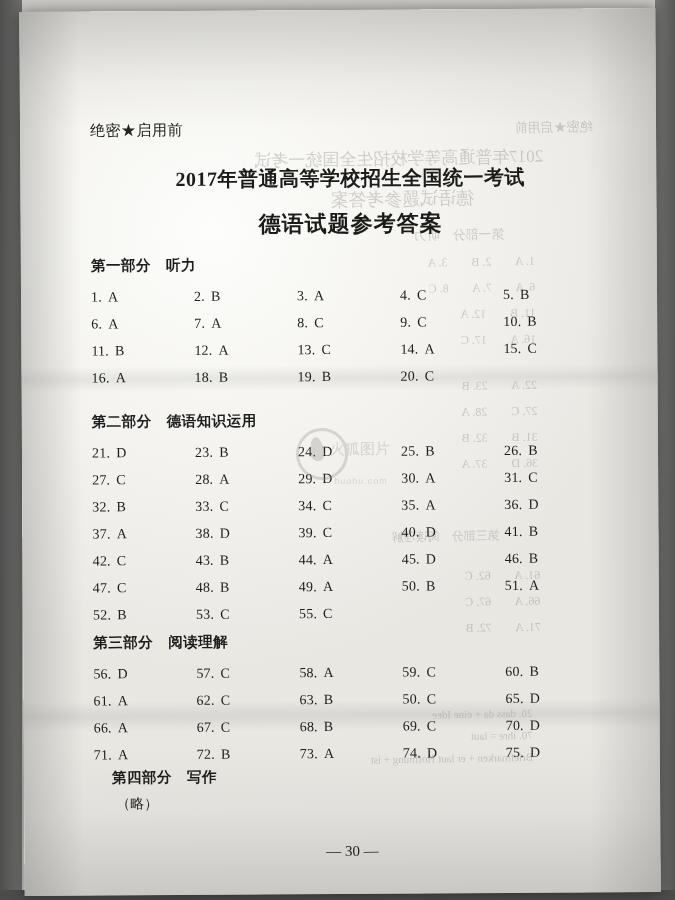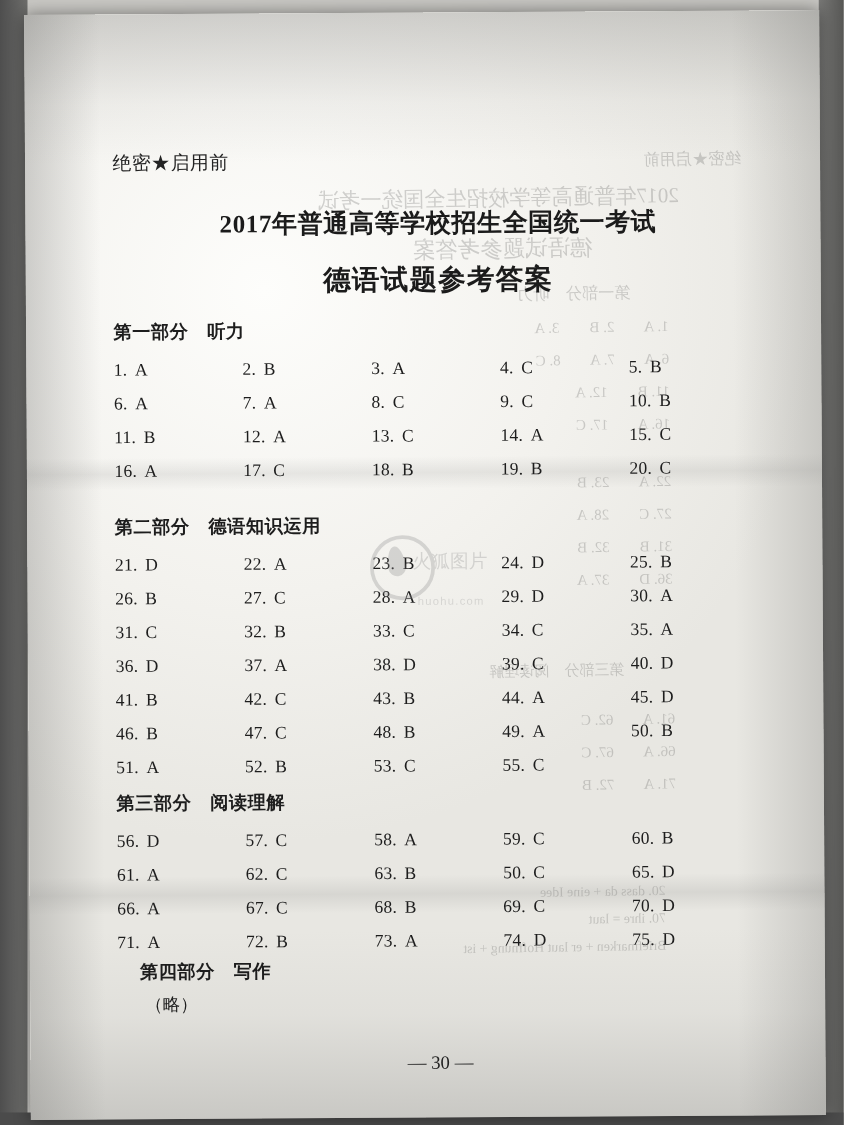--- a/index.html
+++ b/index.html
@@ -267,30 +267,28 @@
           <div class="cell"><span class="num">7.</span><span class="ans">A</span></div>
           <div class="cell"><span class="num">8.</span><span class="ans">C</span></div>
           <div class="cell"><span class="num">9.</span><span class="ans">C</span></div>
           <div class="cell"><span class="num">10.</span><span class="ans">B</span></div>
           <div class="cell"><span class="num">11.</span><span class="ans">B</span></div>
           <div class="cell"><span class="num">12.</span><span class="ans">A</span></div>
           <div class="cell"><span class="num">13.</span><span class="ans">C</span></div>
           <div class="cell"><span class="num">14.</span><span class="ans">A</span></div>
           <div class="cell"><span class="num">15.</span><span class="ans">C</span></div>
           <div class="cell"><span class="num">16.</span><span class="ans">A</span></div>
-          <div class="cell"><span class="num">17.</span><span class="ans">C</span></div>
           <div class="cell"><span class="num">18.</span><span class="ans">B</span></div>
           <div class="cell"><span class="num">19.</span><span class="ans">B</span></div>
           <div class="cell"><span class="num">20.</span><span class="ans">C</span></div>
         </div>
 
       <div class="section" style="left:70px; top:401px;">第二部分　德语知识运用</div>
       <div class="grid" id="grid-2" style="left:70px; top:428px;">
           <div class="cell"><span class="num">21.</span><span class="ans">D</span></div>
-          <div class="cell"><span class="num">22.</span><span class="ans">A</span></div>
           <div class="cell"><span class="num">23.</span><span class="ans">B</span></div>
           <div class="cell"><span class="num">24.</span><span class="ans">D</span></div>
           <div class="cell"><span class="num">25.</span><span class="ans">B</span></div>
           <div class="cell"><span class="num">26.</span><span class="ans">B</span></div>
           <div class="cell"><span class="num">27.</span><span class="ans">C</span></div>
           <div class="cell"><span class="num">28.</span><span class="ans">A</span></div>
           <div class="cell"><span class="num">29.</span><span class="ans">D</span></div>
           <div class="cell"><span class="num">30.</span><span class="ans">A</span></div>
           <div class="cell"><span class="num">31.</span><span class="ans">C</span></div>
           <div class="cell"><span class="num">32.</span><span class="ans">B</span></div>

